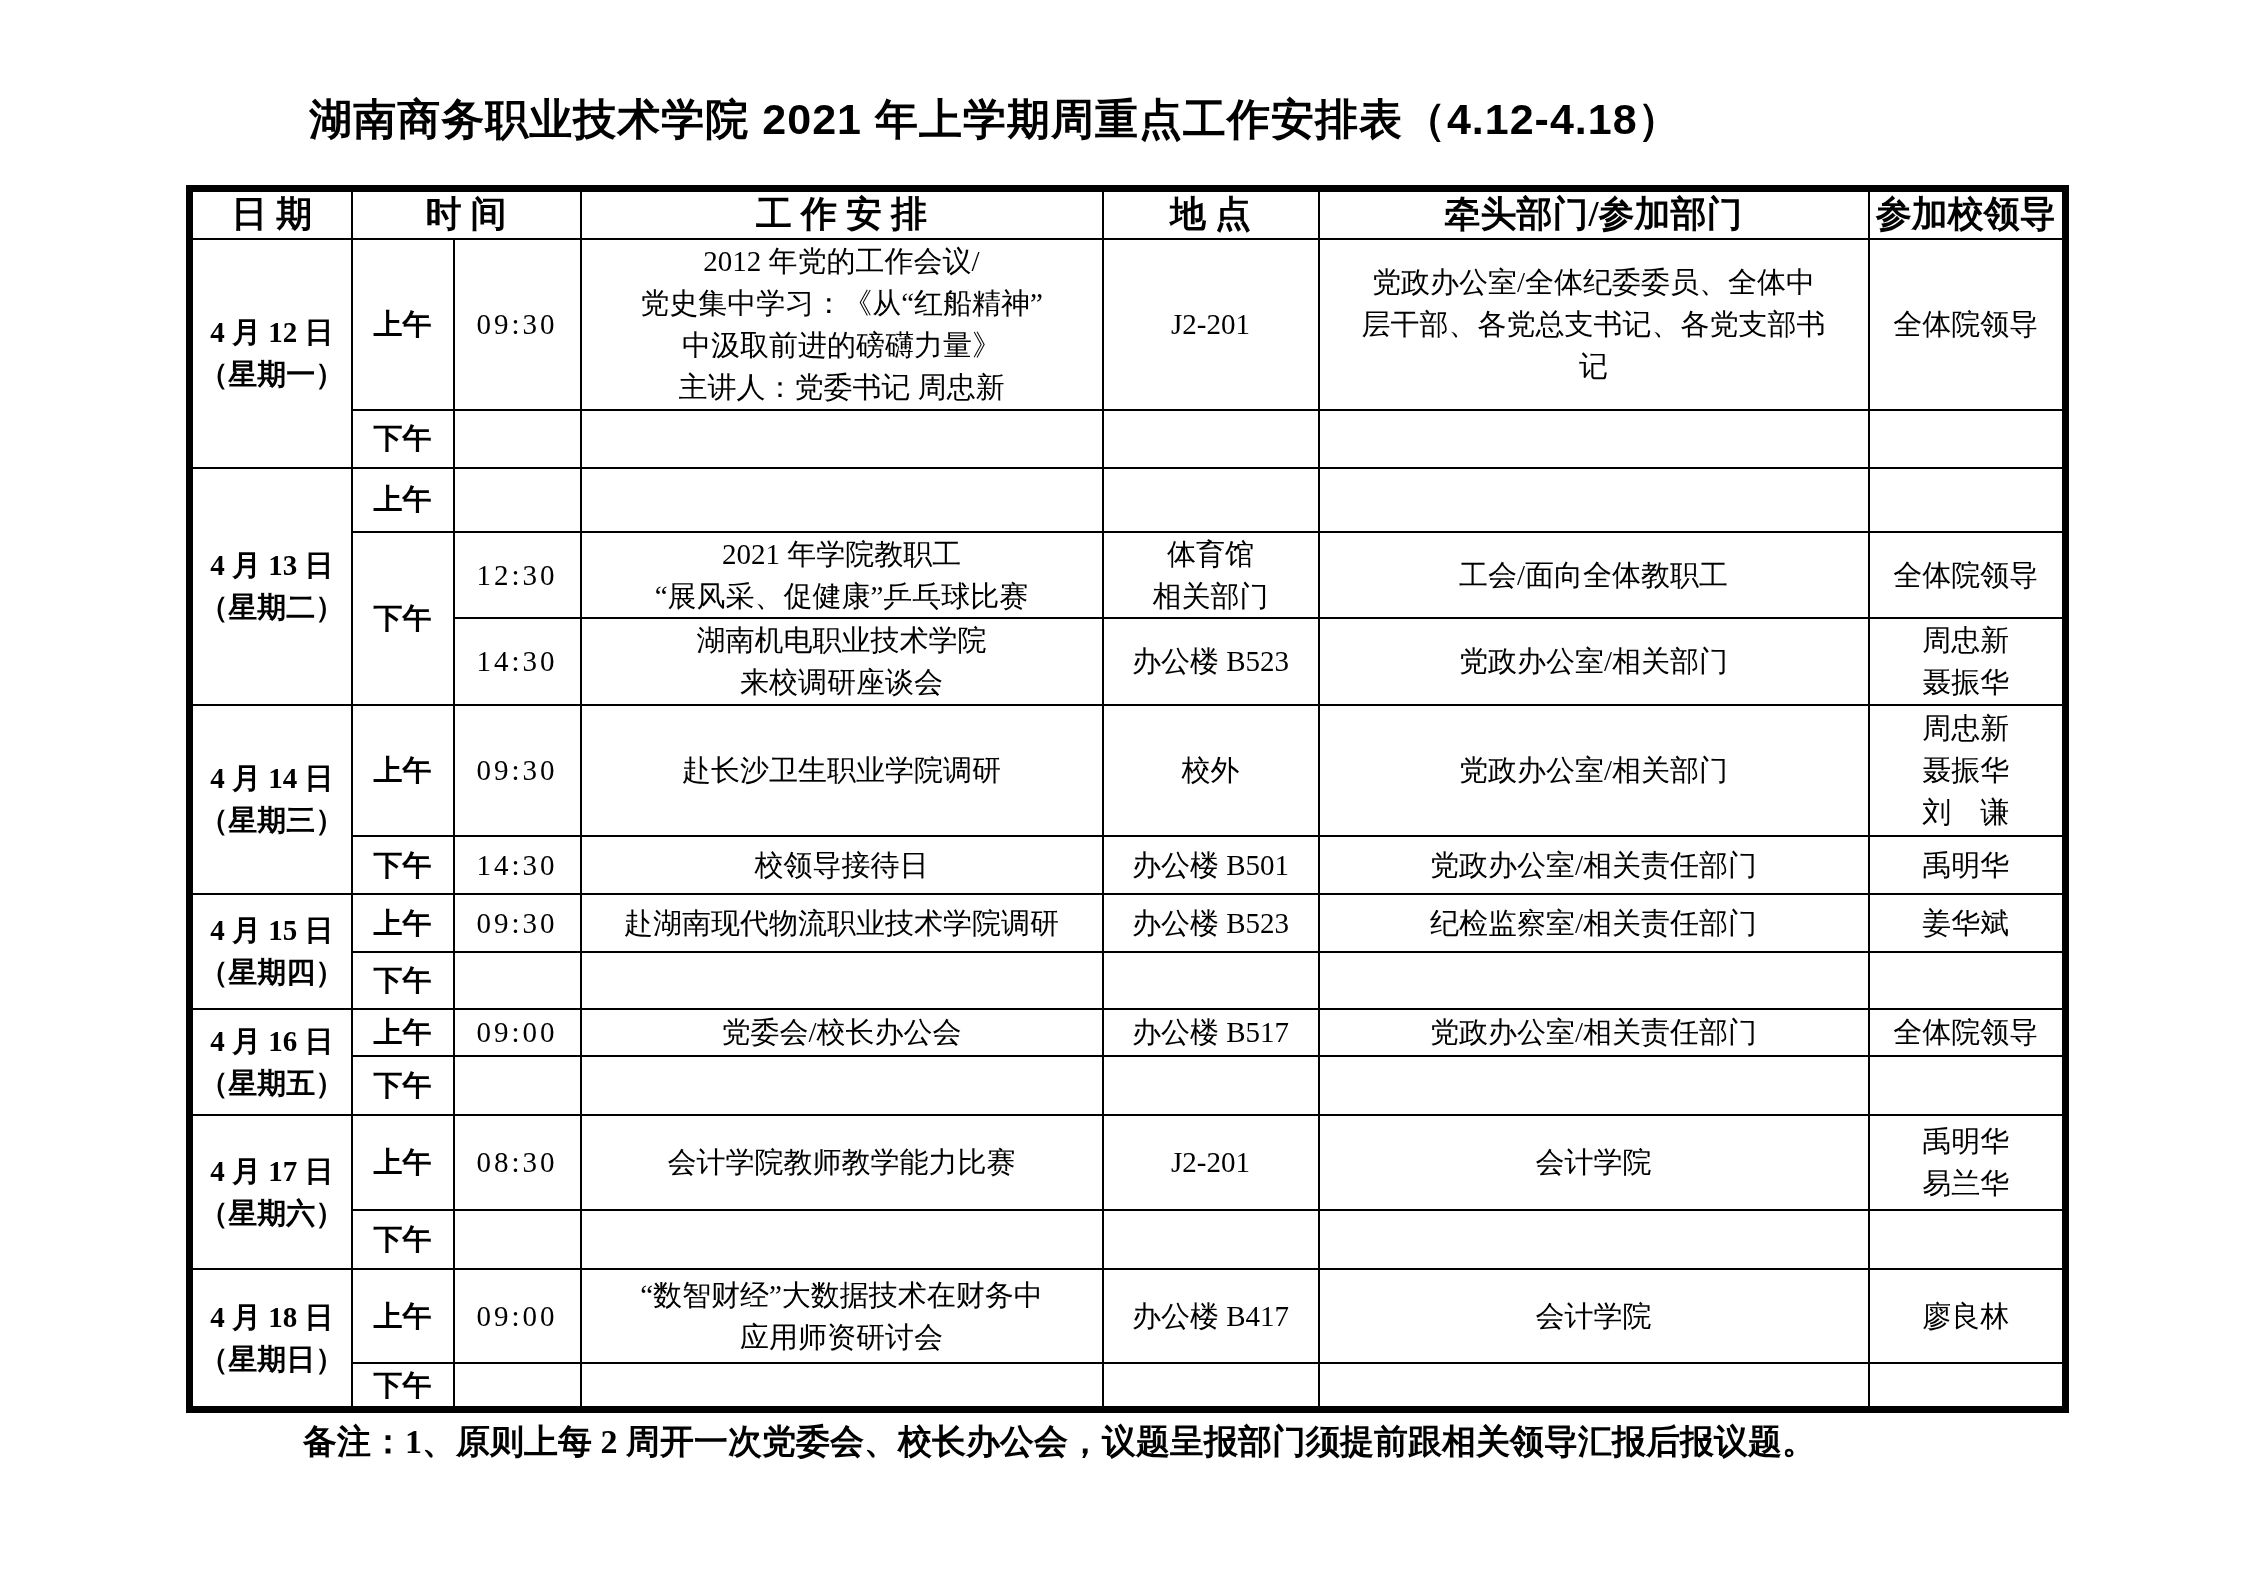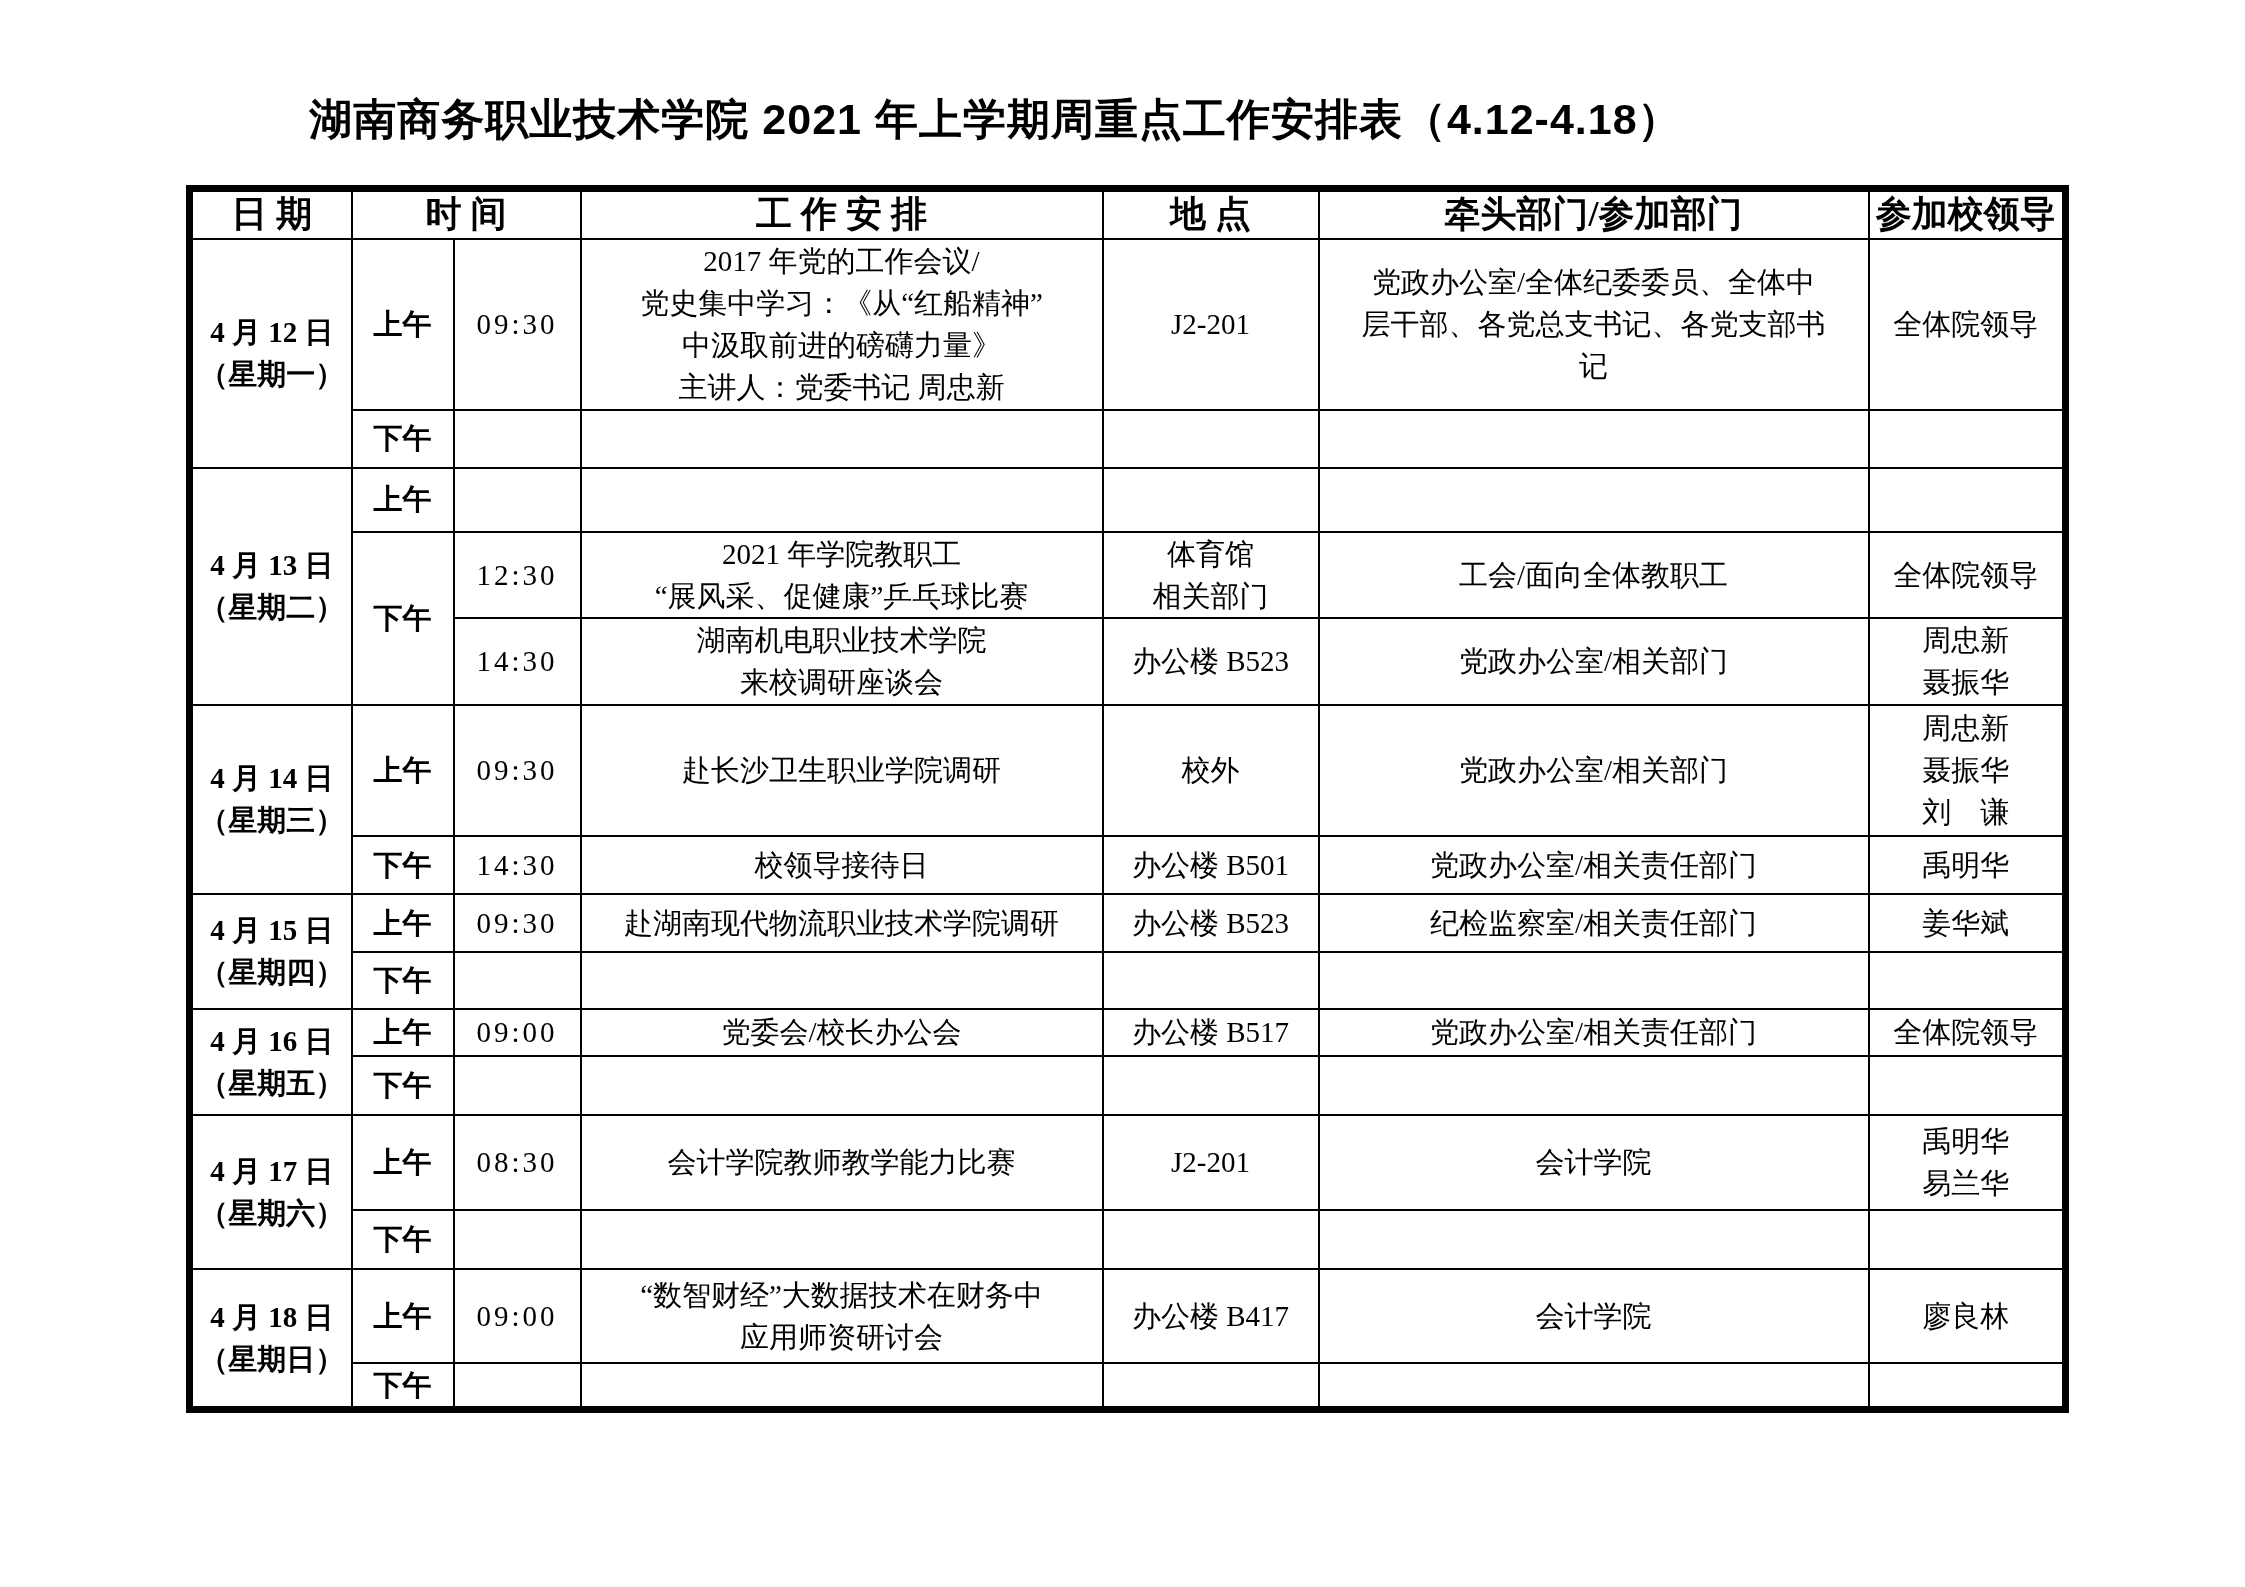--- a/index.html
+++ b/index.html
@@ -100,21 +100,21 @@
         <th>参加校领导</th>
       </tr>
     </thead>
     <tbody>
 
       <tr style="height:171px">
         <td class="date-cell" rowspan="2">4 月 12 日
 （星期一）</td>
         <td class="period-cell">上午</td>
         <td class="time-cell">09:30</td>
-        <td>2017 年党的工作会议/
+        <td>2012 年党的工作会议/
 党史集中学习：《从“红船精神”
 中汲取前进的磅礴力量》
 主讲人：党委书记 周忠新</td>
         <td>J2-201</td>
         <td>党政办公室/全体纪委委员、全体中
 层干部、各党总支书记、各党支部书
 记</td>
         <td>全体院领导</td>
       </tr>
       <tr style="height:58px">
@@ -250,14 +250,15 @@
         <td class="period-cell">下午</td>
         <td class="time-cell"></td>
         <td></td>
         <td></td>
         <td></td>
         <td></td>
       </tr>
     </tbody>
   </table>
 
+  <div class="footnote">备注：1、原则上每 2 周开一次党委会、校长办公会，议题呈报部门须提前跟相关领导汇报后报议题。</div>
 
 </div>
 
 </body></html>

